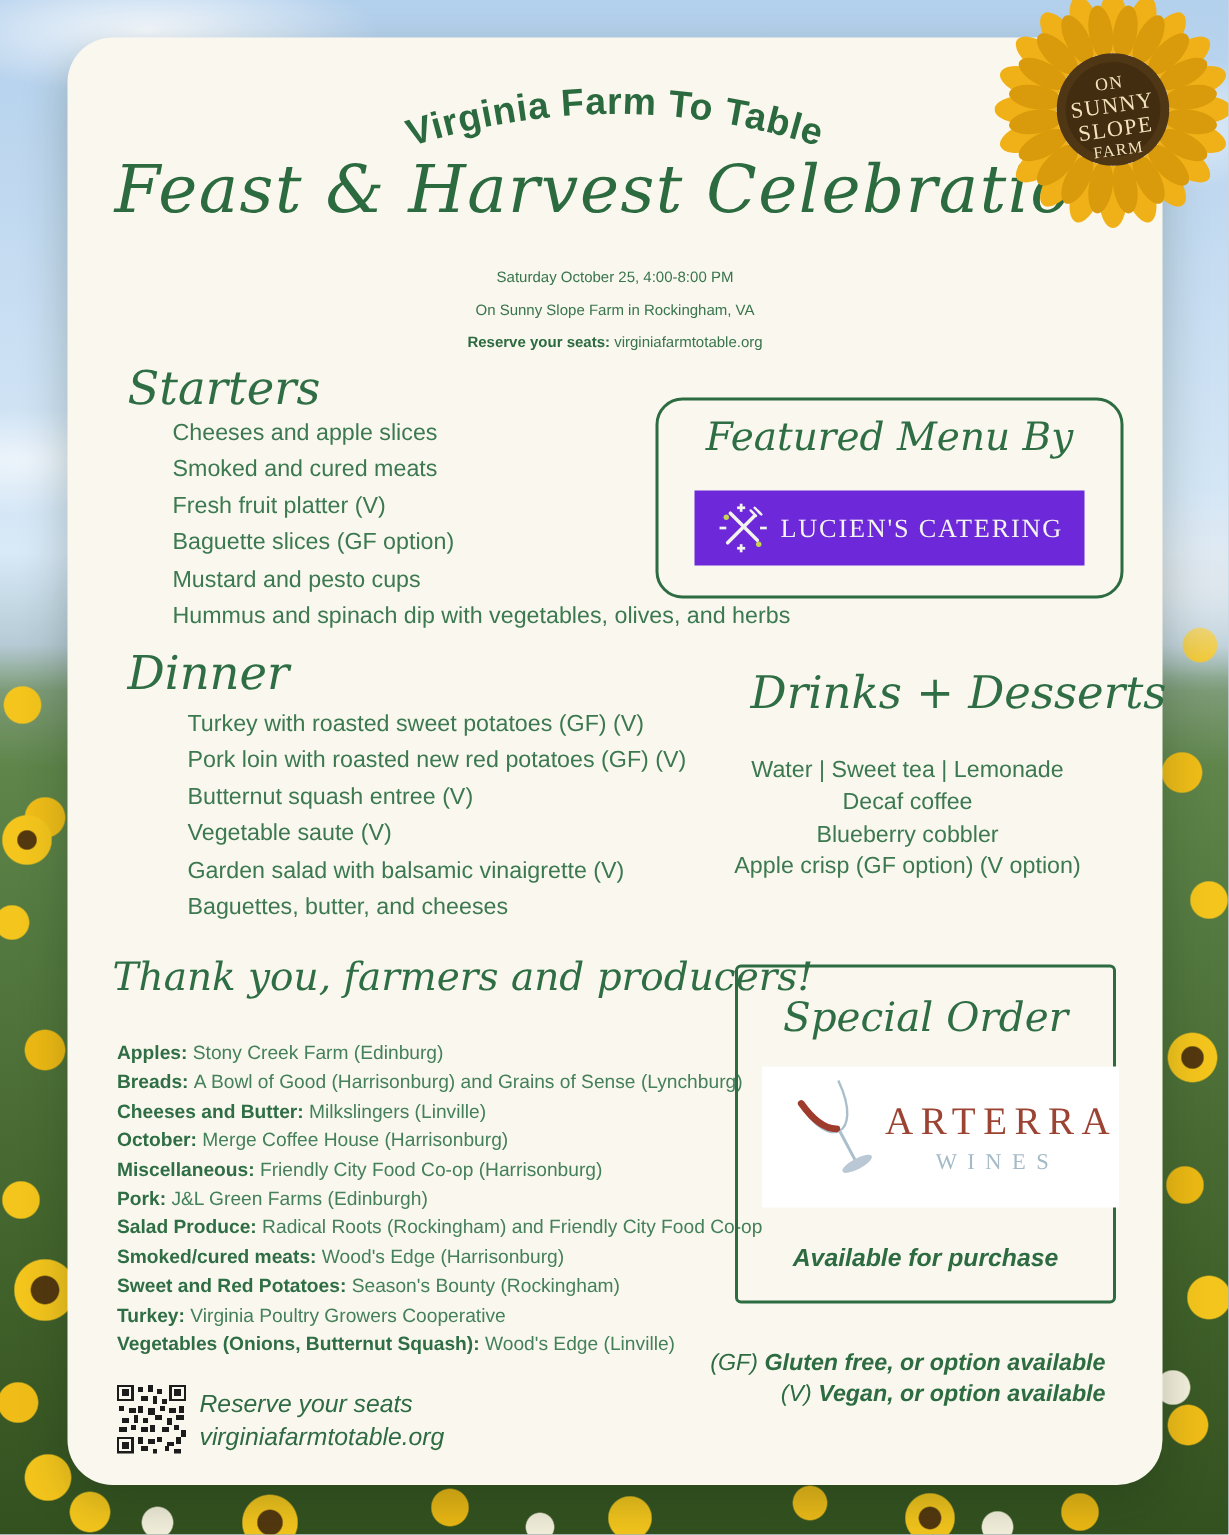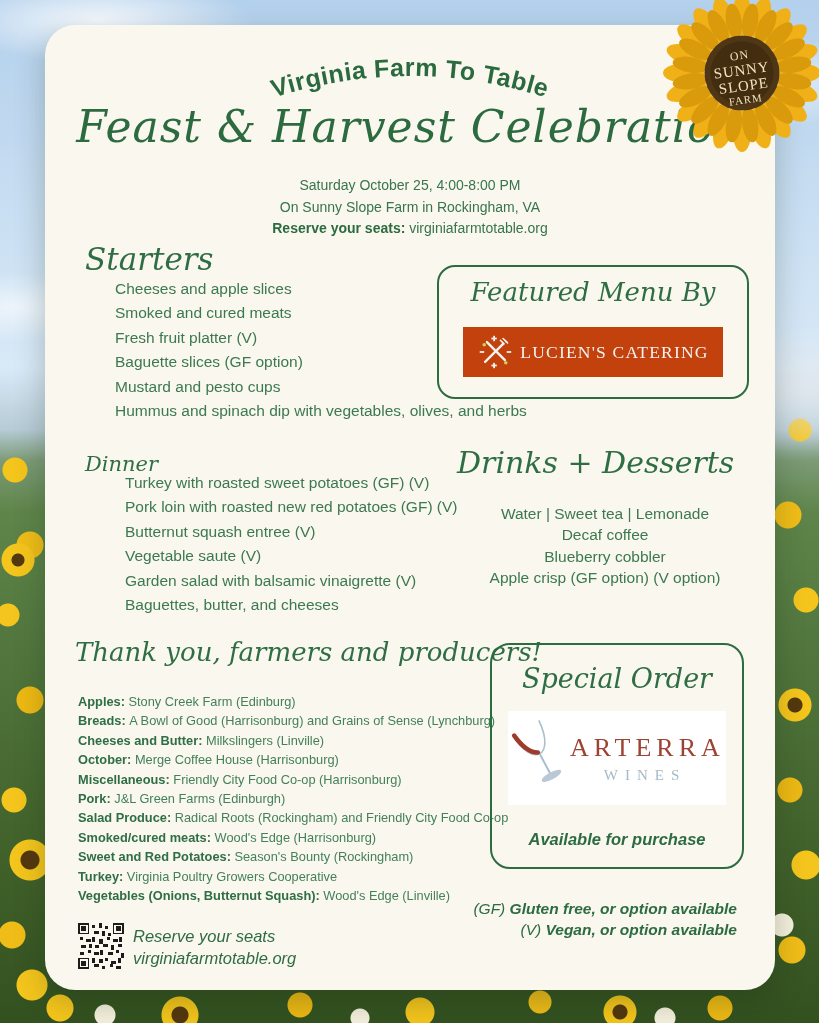--- a/index.html
+++ b/index.html
@@ -58,55 +58,55 @@
   }
   .abs{position:absolute;}
   
   .arch-svg{left:195px;top:22px;}
   .arch-text{font-family:"Liberation Sans",sans-serif;font-weight:bold;font-size:25px;letter-spacing:.5px;fill:#2b6a3f;}
   .title{
     left:0;top:76px;width:730px;text-align:center;
     font-family:"DejaVu Serif",serif;font-style:italic;font-weight:500;
     font-size:44px;color:#2c6a3f;letter-spacing:1px;white-space:nowrap;
   }
-  .info{left:0;top:150px;width:730px;text-align:center;color:#38744c;font-size:14px;line-height:21.5px;}
+  .info{left:0;top:150px;width:730px;text-align:center;color:#38744c;font-size:10px;line-height:21.5px;}
   .info b{color:#2c6a3f;}
   
   .script{font-family:"DejaVu Serif",serif;font-style:italic;color:#2f6e44;}
   .h-starters{left:40px;top:216px;font-size:31px;}
-  .h-dinner{left:40px;top:427px;font-size:21px;}
-  .h-drinks{left:412px;top:420px;width:300px;font-size:30px;white-space:nowrap;}
+  .h-dinner{left:40px;top:406px;font-size:31px;}
+  .h-drinks{left:444px;top:420px;width:300px;text-align:center;font-size:30px;white-space:nowrap;}
   .h-thanks{left:30px;top:612px;font-size:26px;white-space:nowrap;}
   
   .menu-list{color:#3c7950;font-size:15.5px;}
   .menu-list .menu-item{height:24.4px;line-height:24.4px;white-space:nowrap;}
   .l-starters{left:70px;top:252px;width:600px;}
   .l-dinner{left:70px;top:446px;width:600px;margin-left:10px;}
   .l-drinks{left:390px;top:478px;width:340px;text-align:center;}
   .l-drinks .menu-item{height:21.3px;line-height:21.3px;}
   
   .box{border:2px solid #2d6b41;border-radius:18px;background:transparent;}
   .featured-box{left:392px;top:240px;width:308px;height:130px;}
   .featured-head{position:absolute;left:0;top:10px;width:100%;text-align:center;font-size:26px;}
   .banner{
-    position:absolute;left:24px;top:60px;width:260px;height:50px;background:#c2410c;
+    position:absolute;left:24px;top:60px;width:260px;height:50px;background:#6d28d9;
     display:flex;align-items:center;justify-content:center;gap:7px;
   }
   .banner-text{color:#f3f3f1;font-family:"Liberation Serif",serif;font-size:17.5px;letter-spacing:1.2px;white-space:nowrap;}
   
   .producers{left:33px;top:667px;width:430px;font-size:12.8px;color:#44805a;}
   .producer{height:19.4px;line-height:19.4px;white-space:nowrap;}
   .producer b{color:#2f6e44;font-weight:700;}
   .producer b::after{content:": ";}
   
-  .special-box{left:445px;top:618px;width:250px;height:222px;border-radius:20px;}
+  .special-box{left:445px;top:618px;width:250px;height:222px;border-radius:4px;}
   .special-head{position:absolute;left:0;top:18px;width:100%;text-align:center;font-size:27px;}
   .logo-strip{
     position:absolute;left:16px;top:66px;width:218px;height:94px;background:#ffffff;
-    display:flex;align-items:center;
+    display:flex;align-items:center;padding-left:20px;
   }
   .arterra-col{flex:1;}
   .arterra-name{font-family:"Liberation Serif",serif;font-size:26px;letter-spacing:5px;color:#9c4433;text-align:left;}
   .arterra-sub{font-family:"Liberation Serif",serif;font-size:15px;letter-spacing:7px;color:#a5bac7;text-align:center;padding-right:6px;margin-top:4px;}
   .special-note{
     position:absolute;left:0;bottom:18px;width:100%;text-align:center;
     font-style:italic;font-weight:bold;font-size:16.5px;color:#2d6b41;
   }
   
   .legend{left:392px;top:873px;width:300px;text-align:right;font-style:italic;font-size:15.5px;color:#2d6b41;}

